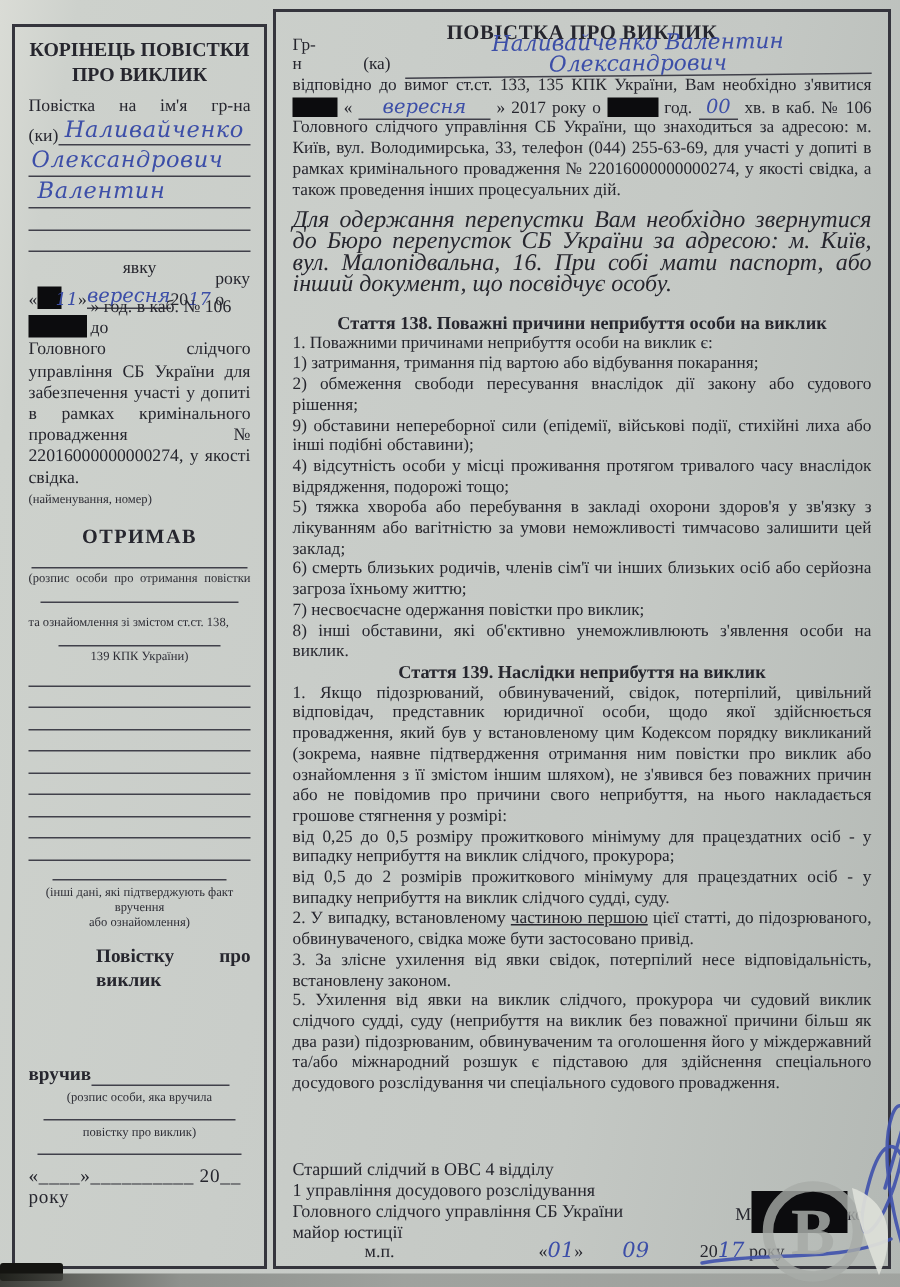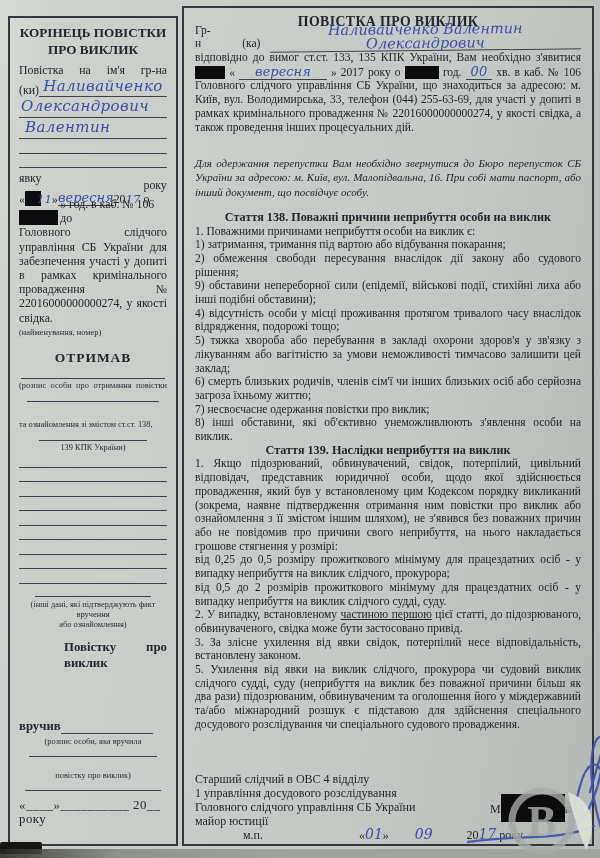--- a/index.html
+++ b/index.html
@@ -5,40 +5,40 @@
   html,body{margin:0;padding:0;}
   body{width:600px;height:858px;background:#8b8d87;}
   .photo{position:relative;width:600px;height:858px;overflow:hidden;
     background:linear-gradient(100deg,#dadcd6 0%,#cdd1cc 7%,#c9cdc9 38%,#c4c8c4 68%,#b3b8b4 100%);
     font-family:"Liberation Serif",serif;color:#26262e;}
   .box{position:absolute;border:2px solid #35353d;box-sizing:border-box;background:transparent;}
   .stub-box{left:8px;top:16px;width:170px;height:830px;padding:6px 9px 0;font-size:11.8px;line-height:14.2px;}
   .main-box{left:182px;top:6px;width:412px;height:840px;padding:5px 11px 0;font-size:11.5px;line-height:13.7px;}
   .b{font-weight:bold}
   .c{text-align:center}
-  .r{text-align:left}
+  .r{text-align:center}
   .j{text-align:justify}
   .jl{text-align:justify;text-align-last:justify}
   .it{font-style:italic}
   .tiny{font-size:8.4px;line-height:10px;color:#2e2e36;}
   .hl{border-bottom:1.2px solid #40404a;}
   .blank{height:13.5px;}
   .row{display:flex;align-items:flex-end;}
   .grow{flex:1 1 auto;}
   .hw{font-family:"DejaVu Serif",serif;font-style:italic;color:#3c4ea8;}
   .hwbig{font-size:15px;line-height:19px;letter-spacing:.4px;}
   .redact{display:inline-block;background:#0c0c0e;vertical-align:-3px;}
   .stub-title{font-size:13.2px;line-height:17px;margin-bottom:5px;}
   .otr{font-size:13.5px;letter-spacing:1px;margin:13px 0 9px;}
   .deliv{font-size:12.8px;line-height:16px;margin-top:9px;margin-left:45px;}
   .datestub{font-size:12.8px;margin-top:7px;letter-spacing:.5px;}
   .main-title{font-size:13.8px;line-height:17px;letter-spacing:.4px;}
   .nameline{display:flex;align-items:flex-end;height:21px;}
   .arth{font-size:12.2px;margin-top:12px;}
-  .note{margin-top:22px;font-size:11px;line-height:14.2px;}
+  .note{margin-top:6px;font-size:16px;line-height:14.2px;}
   .u{text-decoration:underline;}
   .sig-svg{position:absolute;left:270px;top:662px;pointer-events:none;}
   .signer{position:absolute;left:11px;top:764px;width:280px;font-size:12px;line-height:14px;}
   .sname{position:absolute;right:16px;top:786px;font-size:12px;}
   .sname .redact{width:64px;height:28px;vertical-align:-9px;}
   .brow{position:absolute;left:11px;right:11px;top:820px;display:flex;align-items:baseline;font-size:12px;}
   .wm{position:absolute;left:494px;top:784px;z-index:5;}
   .edge{position:absolute;left:0;right:0;bottom:0;height:9px;
     background:linear-gradient(90deg,#23241f 0%,#50514c 8%,#848783 20%,#989b97 45%,#9da09c 100%);opacity:.85;}
   .blotch{position:absolute;left:0;bottom:4px;width:42px;height:12px;background:#141411;border-radius:2px;}
@@ -81,21 +81,21 @@
       <span style="margin-left:2px;">» год. в каб. № 106 до</span>
     </div>
     <div class="j">Головного слідчого управління СБ України для забезпечення участі у допиті в рамках кримінального провадження № 22016000000000274, у якості свідка.</div>
     <div class="tiny" style="margin-top:3px;">(найменування, номер)</div>
 
     <div class="b c otr">ОТРИМАВ</div>
 
     <div class="hl" style="height:4px;margin:0 2px;"></div>
     <div class="tiny jl" style="margin-top:2px;">(розпис особи про отримання повістки</div>
     <div class="hl" style="height:10px;margin:0 8px;"></div>
-    <div class="tiny" style="margin-top:18px;">та ознайомлення зі змістом ст.ст. 138,</div>
+    <div class="tiny" style="margin-top:8px;">та ознайомлення зі змістом ст.ст. 138,</div>
     <div class="hl" style="height:10px;margin:0 20px;"></div>
     <div class="tiny c" style="margin-top:2px;">139 КПК України)</div>
 
     <div class="hl blank"></div>
     <div class="hl blank"></div>
     <div class="hl blank"></div>
     <div class="hl blank"></div>
     <div class="hl blank"></div>
     <div class="hl blank"></div>
     <div class="hl blank"></div>
@@ -106,21 +106,21 @@
     <div class="tiny c" style="margin-top:3px;">(інші дані, які підтверджують факт вручення</div>
     <div class="tiny c">або ознайомлення)</div>
 
     <div class="deliv b jl">Повістку про виклик</div>
     <div class="row" style="height:17px;margin-top:46px;">
       <span class="b" style="font-size:12.8px;">вручив</span>
       <span class="hl grow" style="margin-right:14px;"></span>
     </div>
     <div class="tiny c" style="margin-top:3px;">(розпис особи, яка вручила</div>
     <div class="hl" style="height:9px;margin:0 10px;"></div>
-    <div class="tiny c" style="margin-top:14px;">повістку про виклик)</div>
+    <div class="tiny c" style="margin-top:3px;">повістку про виклик)</div>
     <div class="hl" style="height:9px;margin:0 6px;"></div>
     <div class="datestub">«____»__________ 20__ року</div>
   </div>
 
   <div class="box main-box">
     <div class="b c main-title">ПОВІСТКА ПРО ВИКЛИК</div>
 
     <div class="nameline">
       <span>Гр-н</span>
       <span style="margin-left:26px;">(ка)</span>

